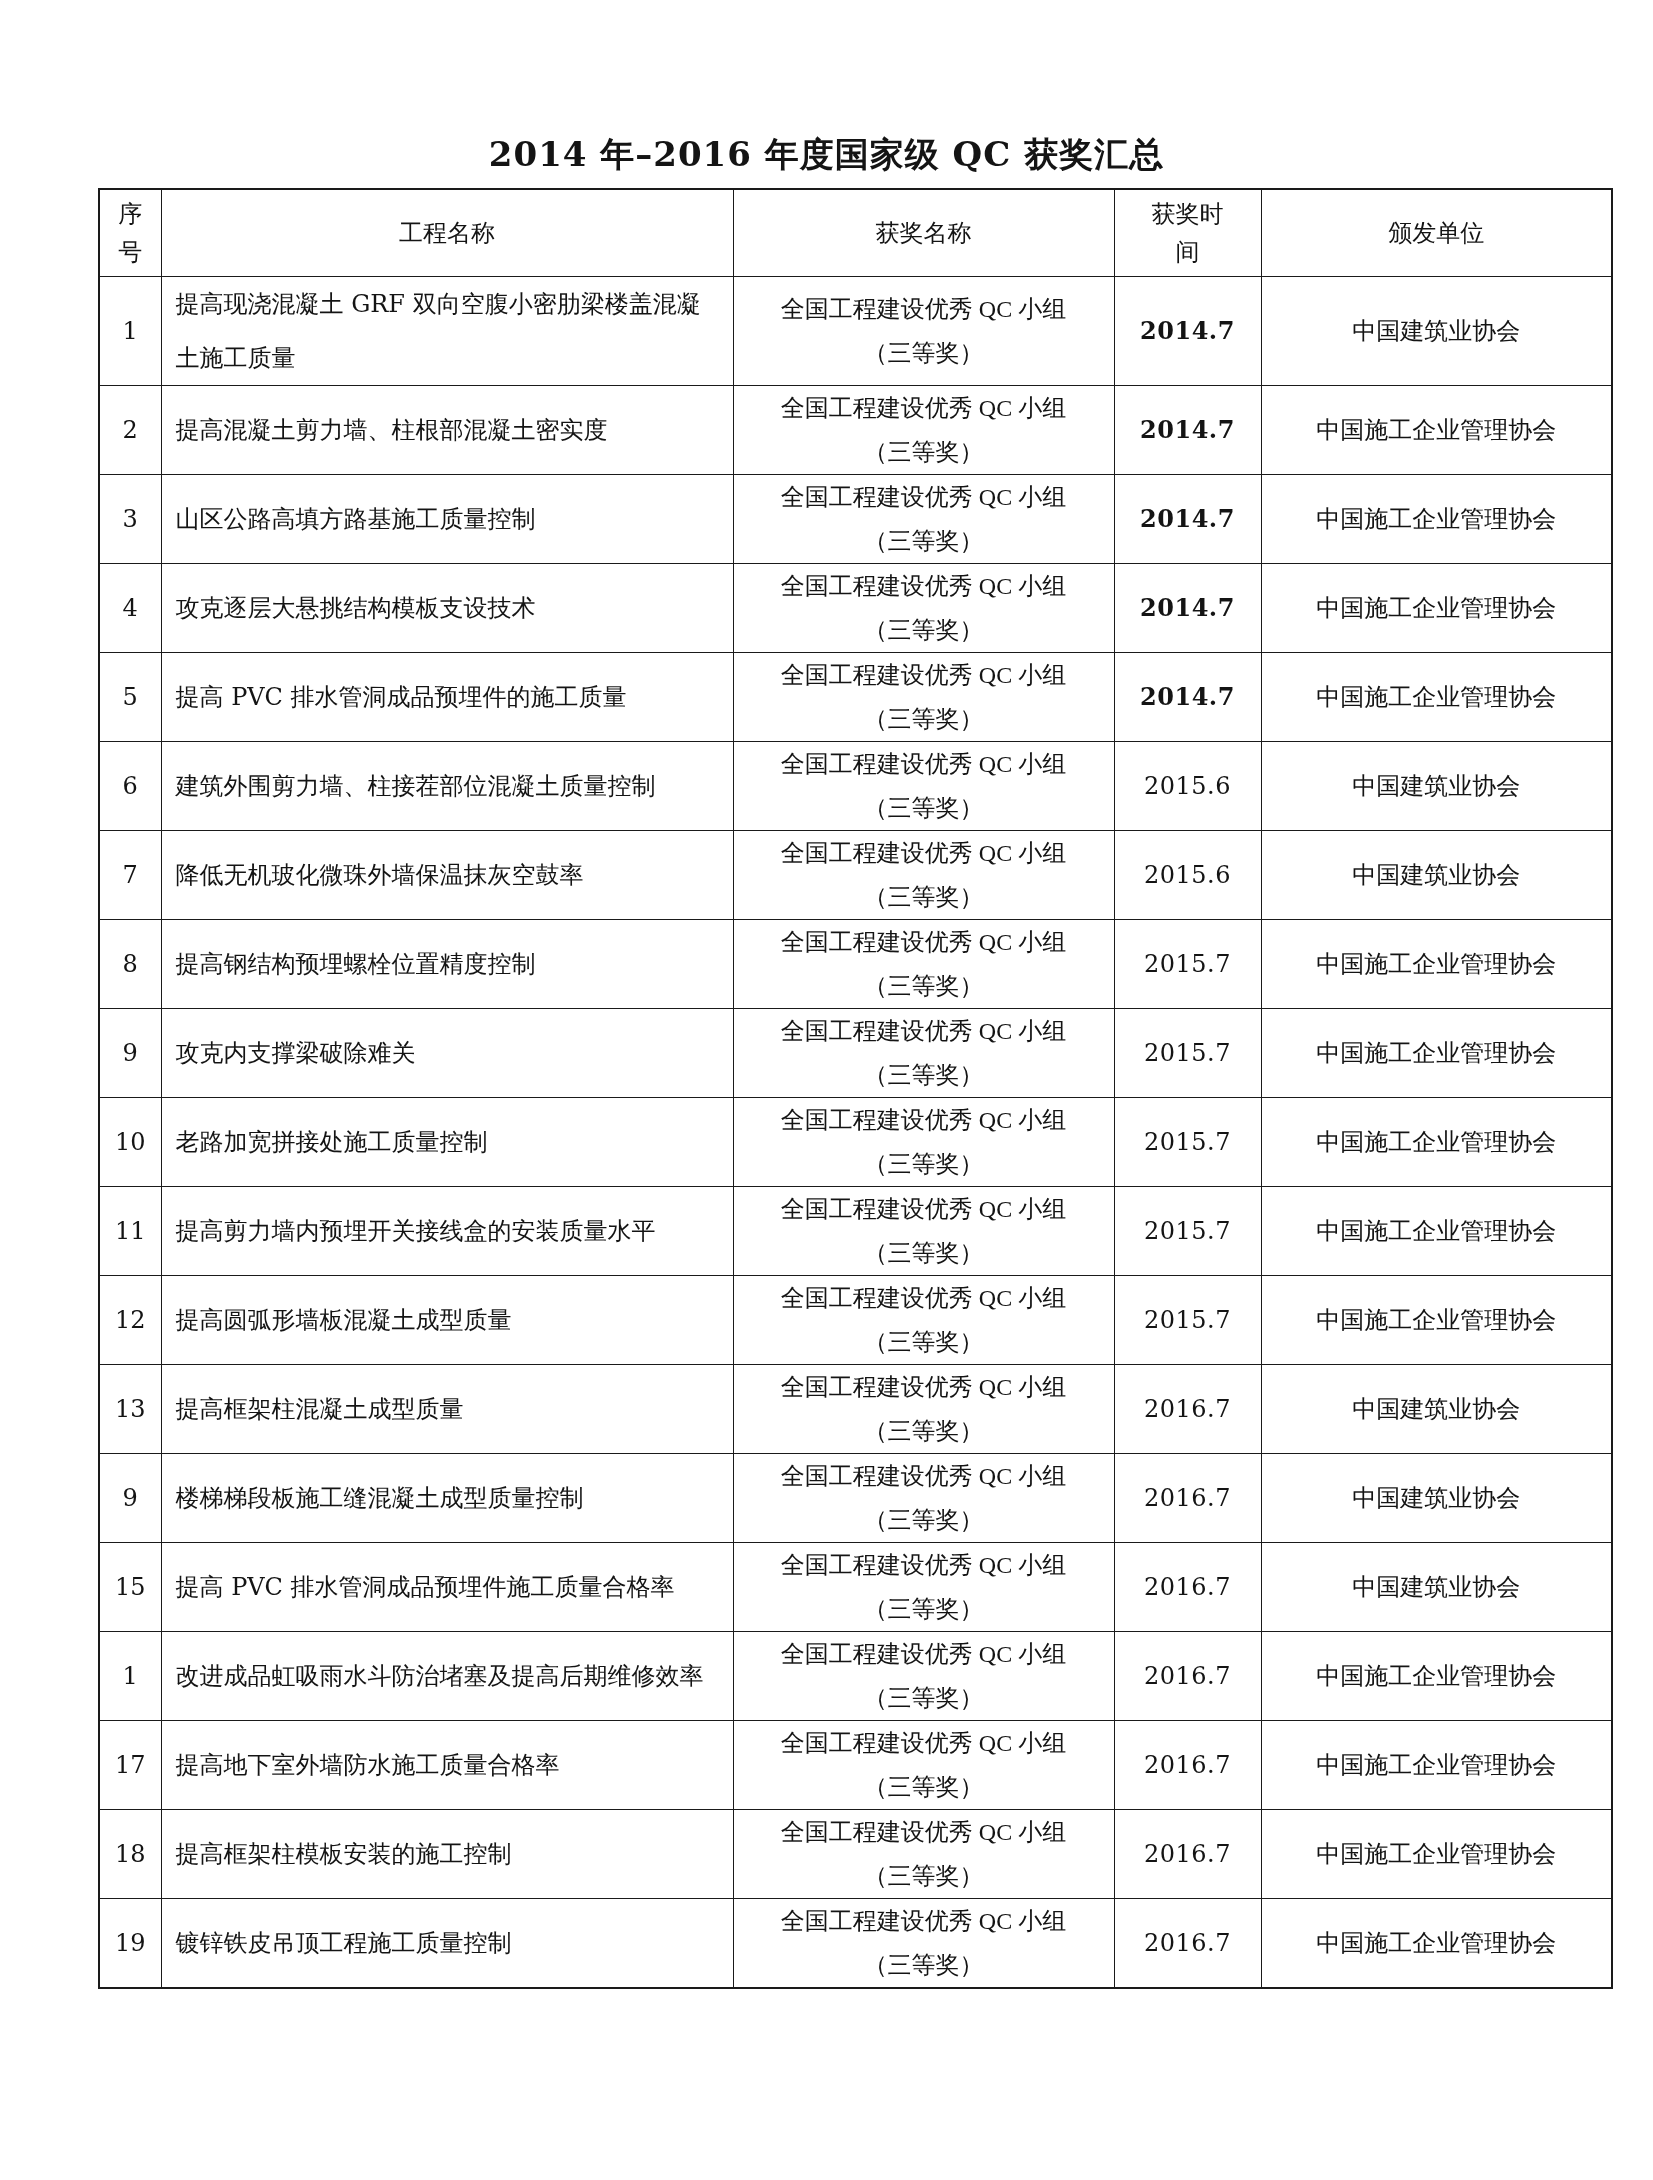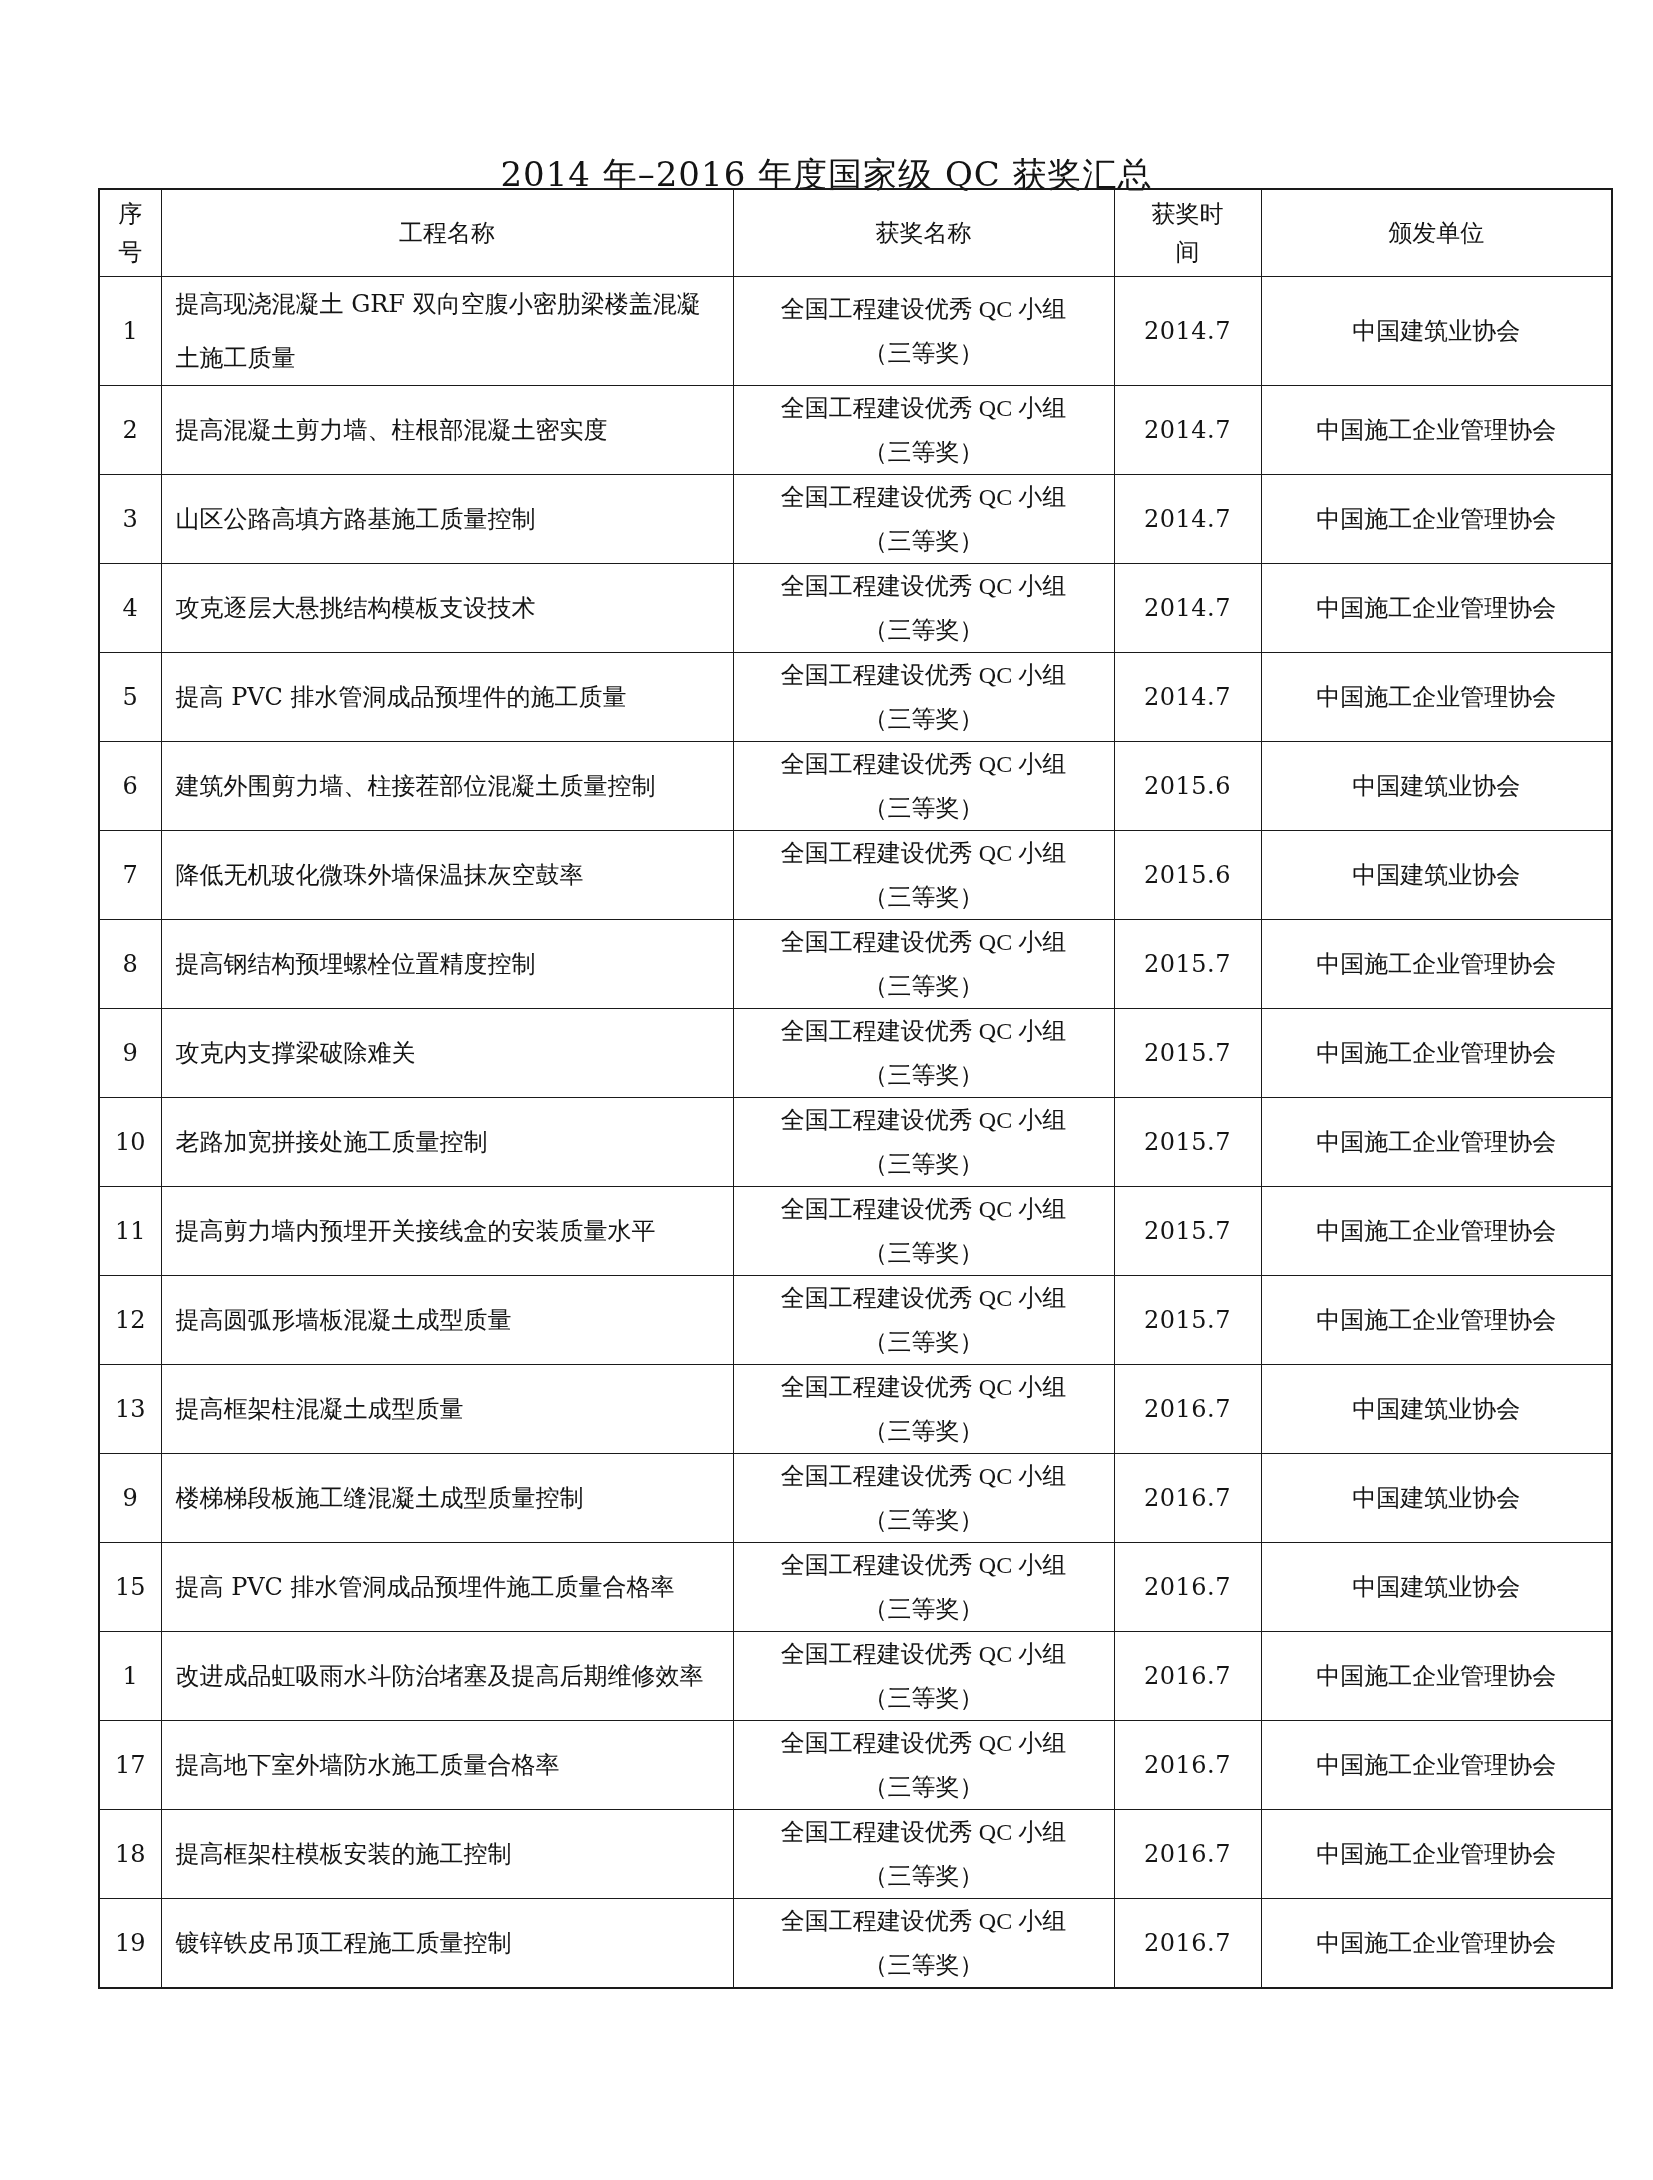--- a/index.html
+++ b/index.html
@@ -14,24 +14,23 @@
     font-family: "DejaVu Serif", "Liberation Serif", serif;
     color: #141414;
   }
   .page-title {
     position: absolute;
     top: 132px;
     left: 0;
     width: 100%;
     text-align: center;
     font-size: 34px;
-    font-weight: 400;
+    font-weight: 700;
     letter-spacing: 1px;
     white-space: pre;
-    margin-top: 20px;
   }
   table.awards {
     position: absolute;
     left: 98px;
     top: 188px;
     width: 1513px;
     border-collapse: collapse;
     table-layout: fixed;
     border: 2px solid #1a1a1a;
   }
@@ -68,21 +67,21 @@
   }
   td.c-project {
     text-align: left;
     padding-left: 14px;
     padding-right: 10px;
     line-height: 54px;
   }
   td.c-award div { line-height: 44px; font-family: Liberation Serif, serif; }
   td.c-date { letter-spacing: 0.5px; }
   
-  tbody tr:nth-child(-n+5) td.c-date { font-weight: normal; }
+  tbody tr:nth-child(-n+5) td.c-date { font-weight: bold; }
 </style>
 </head>
 <body>
 
 <div class="page-title">2014 年–2016 年度国家级 QC 获奖汇总</div>
 
 <table class="awards">
   <colgroup>
     <col class="c1">
       <col class="c2">

